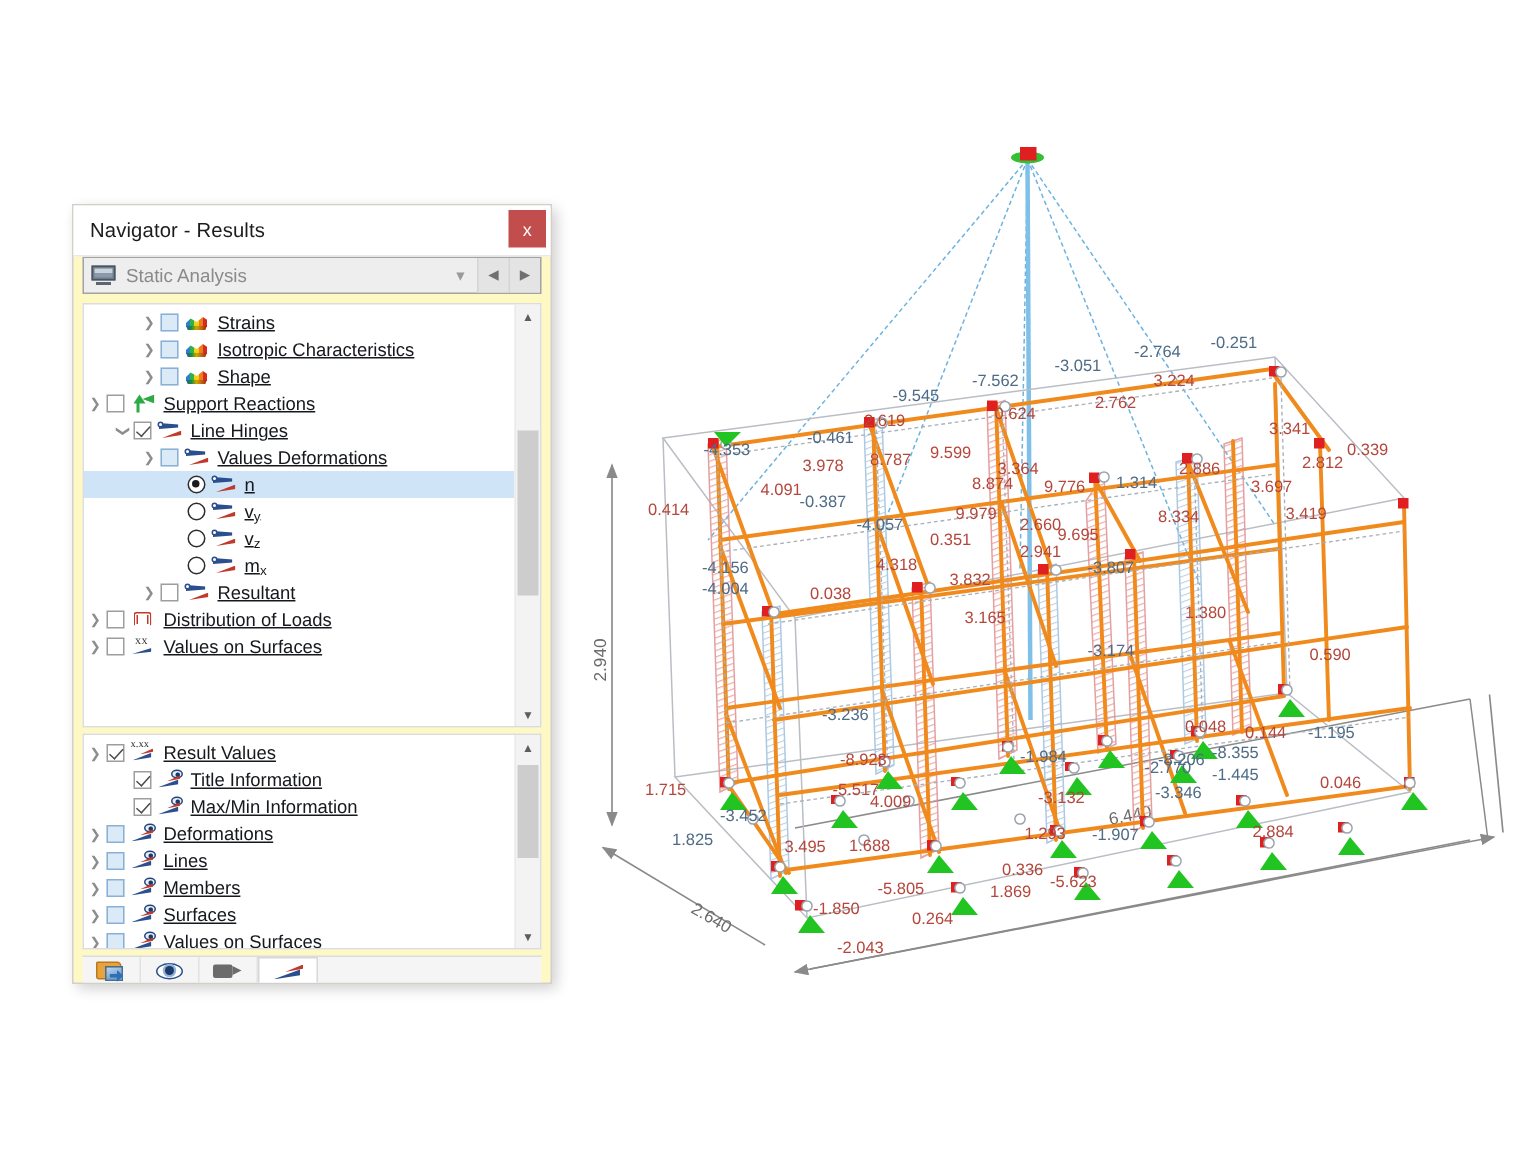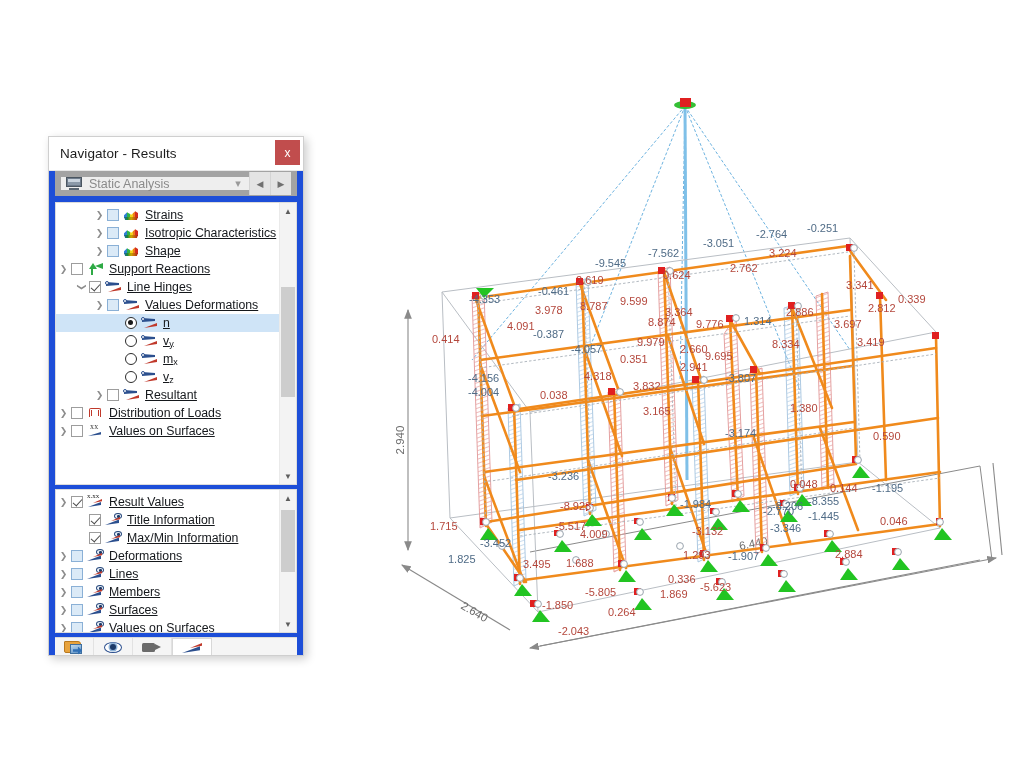--- a/index.html
+++ b/index.html
@@ -6,22 +6,22 @@
   body{
     width:1024px;height:768px;overflow:hidden;
     background:#ffffff;
     font-family:"Liberation Sans","DejaVu Sans",sans-serif;
     -webkit-font-smoothing:antialiased;
   }
   #root{position:relative;width:1024px;height:768px;}
 
   
   .nav-panel{
-    position:absolute;left:48px;top:136px;width:256px;height:520px;
-    background:#1d4ed8;
+    position:absolute;left:48px;top:136px;width:320px;height:520px;
+    background:#fef9c3;
     border:1px solid #cfcfcf;
     box-shadow:3px 3px 9px rgba(0,0,0,.20);
     box-sizing:border-box;
     display:flex;flex-direction:column;
   }
   .nav-title{
     height:33px;flex:0 0 33px;background:#ffffff;
     display:flex;align-items:center;position:relative;
     border-bottom:1px solid #e8e8e8;
   }
@@ -31,21 +31,21 @@
   .nav-close{
     position:absolute;right:3px;top:3px;width:25px;height:25px;
     background:#c14d4d;color:#fff;border:none;
     display:flex;align-items:center;justify-content:center;
     font-size:12px;cursor:pointer;font-family:"Liberation Sans",sans-serif;
   }
 
   
   .nav-combo{
     height:25px;flex:0 0 25px;margin:0 6px 0 6px;
-    background:#eeeeee;border:6px solid #a3a3a3;
+    background:#eeeeee;border:1px solid #a3a3a3;
     display:flex;align-items:center;box-sizing:border-box;
   }
   .combo-icon{
     width:16px;height:13px;margin-left:5px;margin-right:7px;flex:0 0 16px;
     position:relative;
   }
   .combo-icon .scr{position:absolute;left:0;top:0;width:16px;height:10px;background:#6e7b8b;border:1px solid #4a5560;box-sizing:border-box;}
   .combo-icon .scr:after{content:"";position:absolute;left:1px;top:1px;right:1px;bottom:1px;background:linear-gradient(180deg,#c9d3dd 0 50%,#8b99a8 50% 100%);}
   .combo-icon .base{position:absolute;left:3px;bottom:0;width:10px;height:2px;background:#5a6672;}
   .combo-text{font-size:12.5px;color:#8a8a8a;flex:1;}
@@ -656,30 +656,30 @@
               </span>
               <span class="tlabel">v<sub>y</sub></span>
             </div>
             <div class="trow">
               <span style="width:54px;flex:0 0 54px;"></span>
               <span class="expander none">❯</span>
               <span class="radio"></span>
               <span class="ticon ic-hinge">
                 <span class="dot"></span>
               </span>
-              <span class="tlabel">m<sub>x</sub></span>
+              <span class="tlabel">v<sub>z</sub></span>
             </div>
             <div class="trow">
               <span style="width:54px;flex:0 0 54px;"></span>
               <span class="expander none">❯</span>
               <span class="radio"></span>
               <span class="ticon ic-hinge">
                 <span class="dot"></span>
               </span>
-              <span class="tlabel">v<sub>z</sub></span>
+              <span class="tlabel">m<sub>x</sub></span>
             </div>
             <div class="trow">
               <span style="width:36px;flex:0 0 36px;"></span>
               <span class="expander">❯</span>
               <span class="cbox greychk"></span>
               <span class="ticon ic-hinge">
                 <span class="dot"></span>
               </span>
               <span class="tlabel">Resultant</span>
             </div>

